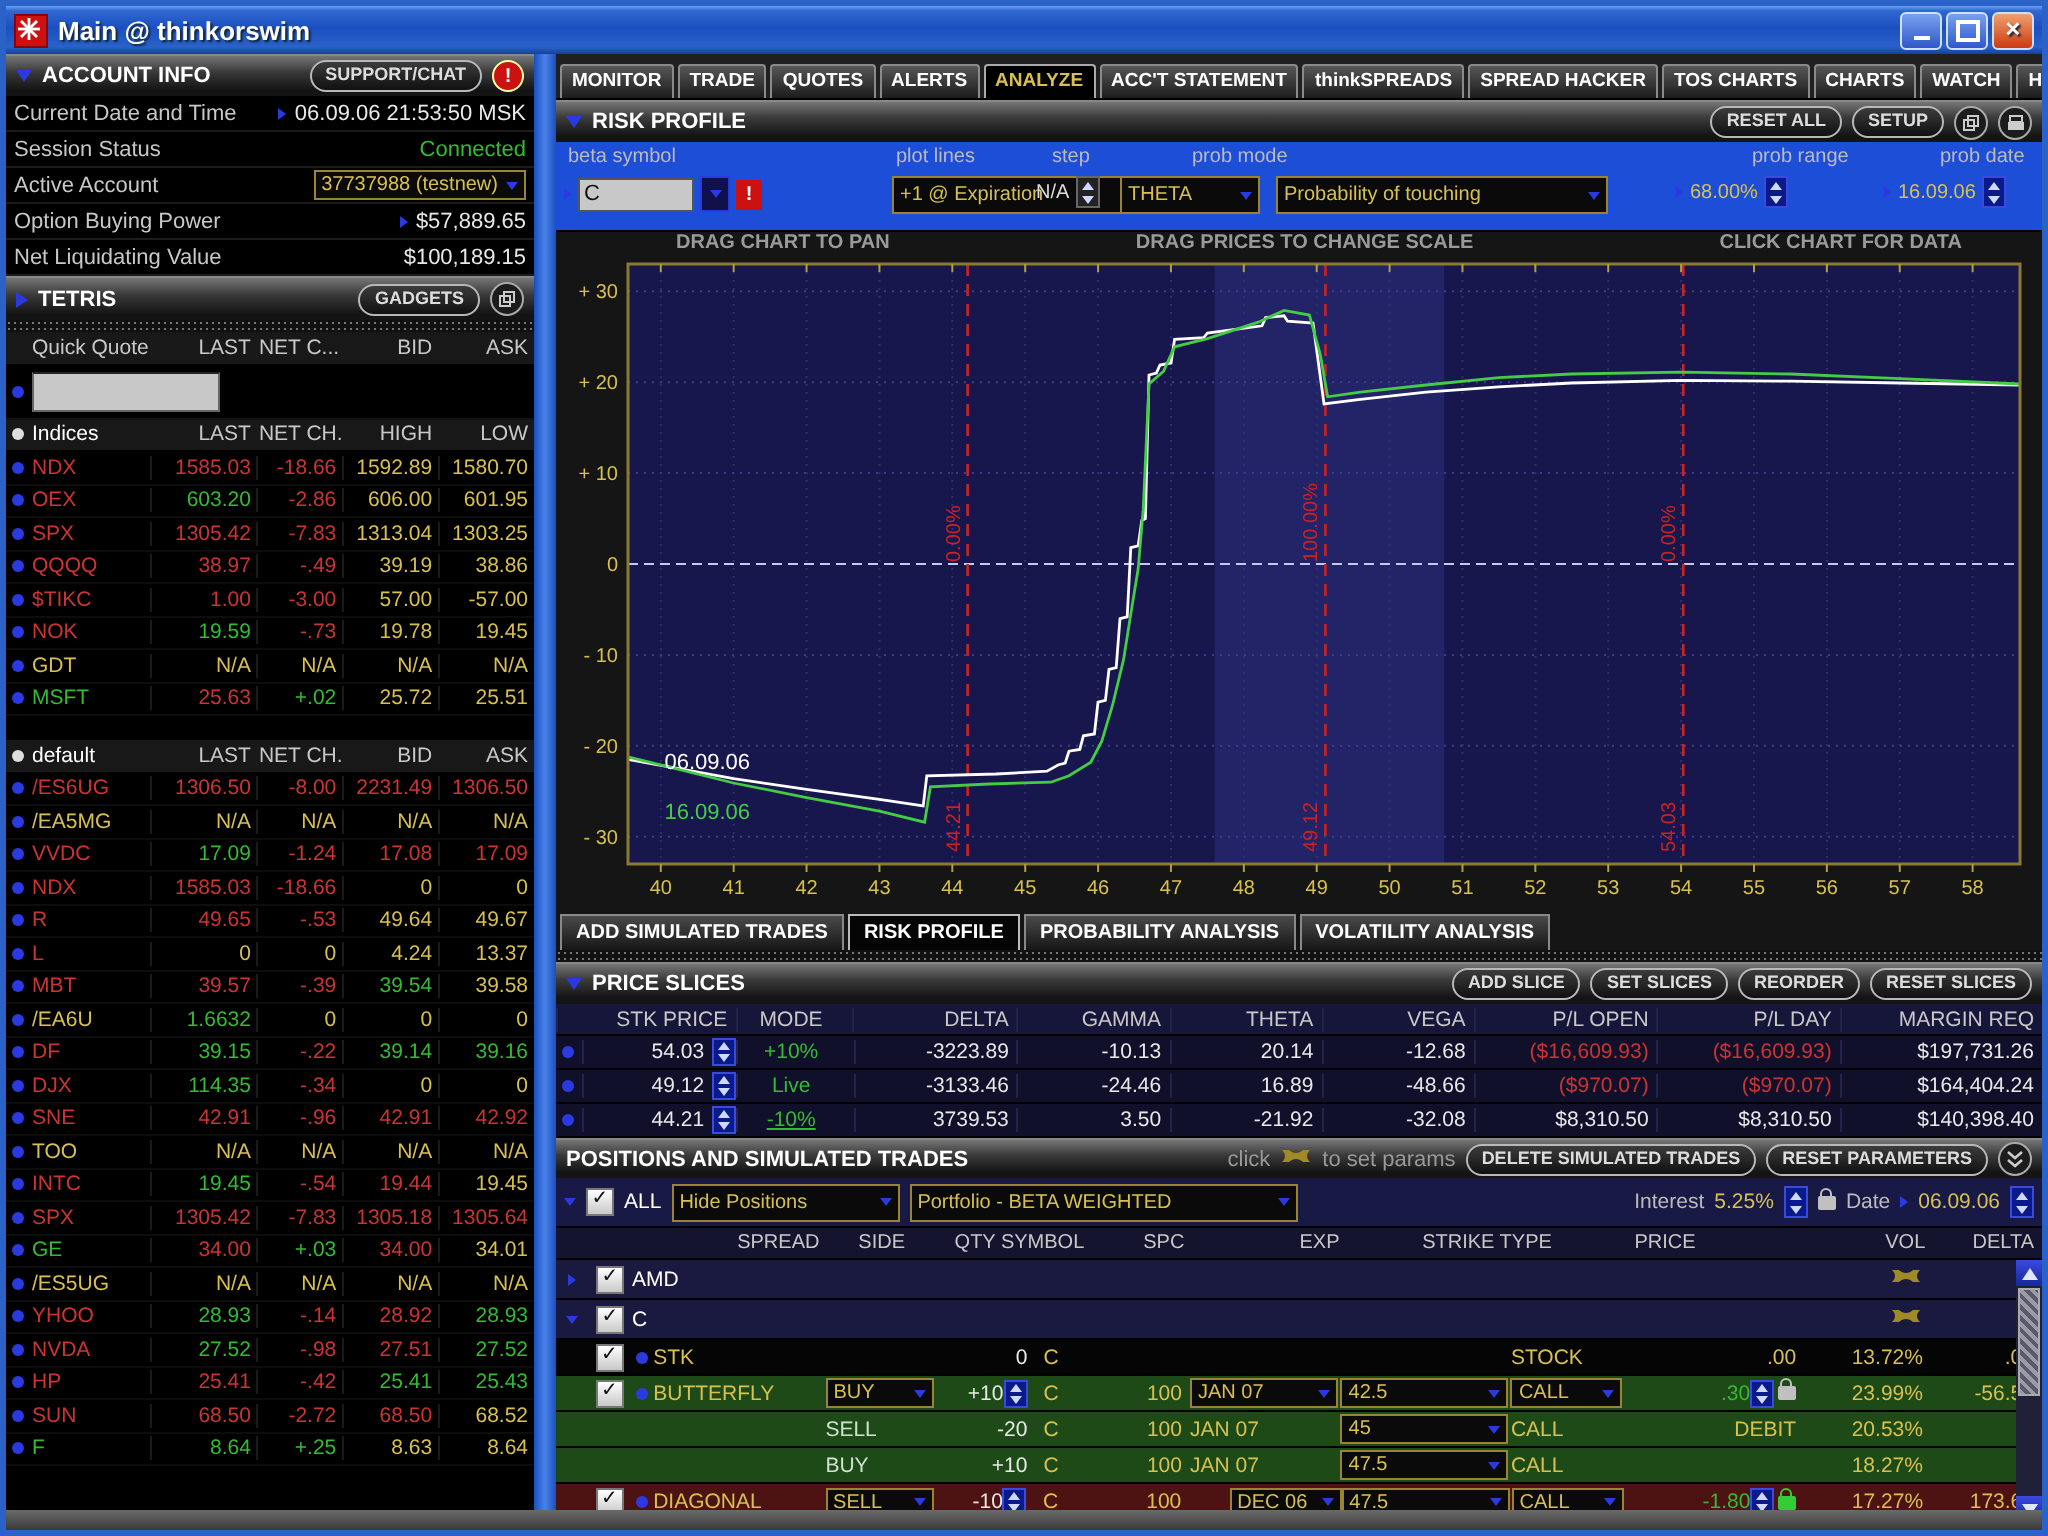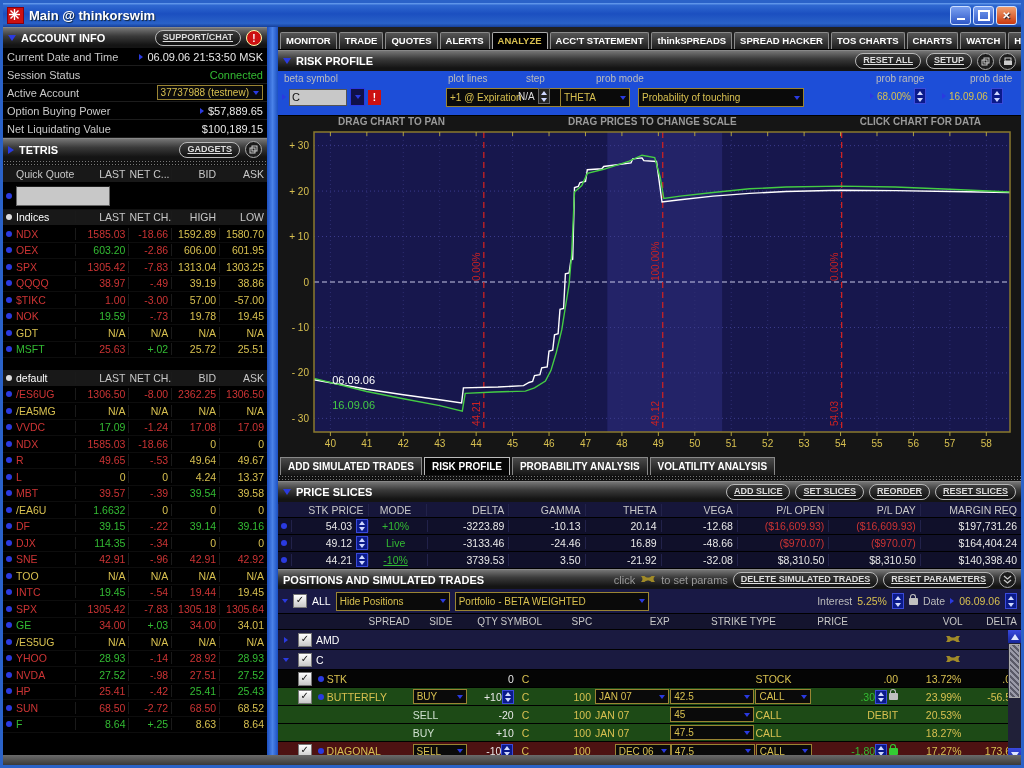--- a/index.html
+++ b/index.html
@@ -22,21 +22,21 @@
   .right-panel{position:absolute;left:275px;top:0;right:0;bottom:10px;background:#151515;overflow:hidden;}
   .bottom-strip{position:absolute;left:0;right:0;bottom:0;height:10px;background:linear-gradient(180deg,#6a6a6a,#3a3a3a);}
   
   .sec-head{height:20px;background:linear-gradient(180deg,#757575,#3a3a3a 40%,#141414 85%);
     display:flex;align-items:center;gap:5px;padding:0 5px;color:#fff;font-size:11px;font-weight:bold;border-top:1px solid #888;}
   .tri-d{width:0;height:0;border-left:4px solid transparent;border-right:4px solid transparent;border-top:6px solid #2a3ae0;}
   .tri-r{width:0;height:0;border-top:4px solid transparent;border-bottom:4px solid transparent;border-left:6px solid #2a3ae0;}
   .tri-d.sm{border-left-width:3px;border-right-width:3px;border-top-width:4px;}
   .tri-r.sm{border-top-width:3px;border-bottom-width:3px;border-left-width:4px;}
   .pill{border:1px solid #b8b8b8;border-radius:8px;padding:0 7px;font-size:9px;font-weight:bold;color:#ddd;
-    height:14px;line-height:13px;background:linear-gradient(#3c3c3c,#101010);white-space:nowrap;text-decoration:underline;}
+    height:14px;line-height:13px;background:linear-gradient(#3c3c3c,#101010);white-space:nowrap;}
   .circ{width:15px;height:15px;border:1px solid #aaa;border-radius:50%;background:#1c1c1c;display:flex;align-items:center;justify-content:center;}
   .excl{width:14px;height:14px;border-radius:50%;background:#c11;color:#fff;font-weight:bold;font-size:10px;
     display:flex;align-items:center;justify-content:center;border:1px solid #ffa;}
   .spacer{flex:1;}
   
   .acct-row{height:17px;display:flex;align-items:center;padding:0 4px;border-bottom:1px solid #1c1c1c;background:#000;font-size:11px;color:#c8c8c8;}
   .acct-row .val{margin-left:auto;display:flex;align-items:center;gap:4px;}
   .dd{border:1px solid #9a8433;color:#d8c050;display:inline-flex;align-items:center;gap:4px;
      padding:0 3px;height:13px;font-size:10px;justify-content:space-between;background:#0a0a0a;}
   .w{color:#e8e8e8}.r{color:#cc3434}.g{color:#33bb33}.y{color:#d8c050}
@@ -273,21 +273,21 @@
             <div class="qc sym" style="color: rgb(255, 255, 255);">default<span class="bull white"></span></div>
             <div class="qc c1">LAST</div>
             <div class="qc c2">NET CH...</div>
             <div class="qc c3">BID</div>
             <div class="qc c4">ASK</div>
           </div>
           <div class="q-row">
             <div class="qc sym r">/ES6UG<span class="bull"></span></div>
             <div class="qc c1 r">1306.50</div>
             <div class="qc c2 r">-8.00</div>
-            <div class="qc c3 r">2362.25</div>
+            <div class="qc c3 r">2231.49</div>
             <div class="qc c4 r">1306.50</div>
           </div>
           <div class="q-row">
             <div class="qc sym y">/EA5MG<span class="bull"></span></div>
             <div class="qc c1 y">N/A</div>
             <div class="qc c2 y">N/A</div>
             <div class="qc c3 y">N/A</div>
             <div class="qc c4 y">N/A</div>
           </div>
           <div class="q-row">
@@ -498,21 +498,21 @@
             <span>THETA</span>
               <span class="tri-d sm"></span>
           </span>
         </span>
         <span class="tb-ctl" style="left:360px;">
           <span class="dd" style="width:158px;height:17px;">
             <span>Probability of touching</span>
               <span class="tri-d sm"></span>
           </span>
         </span>
-        <span class="tb-ctl" style="left:592px;">
+        <span class="tb-ctl" style="left:560px;">
           <span class="tri-r sm"></span>
           <span class="y">68.00%</span>
           <span class="spin">
               <i class="up"></i>
               <i class="dn"></i>
             </span>
         </span>
         <span class="tb-ctl" style="left:664px;">
           <span class="tri-r sm"></span>
           <span class="y">16.09.06</span>

